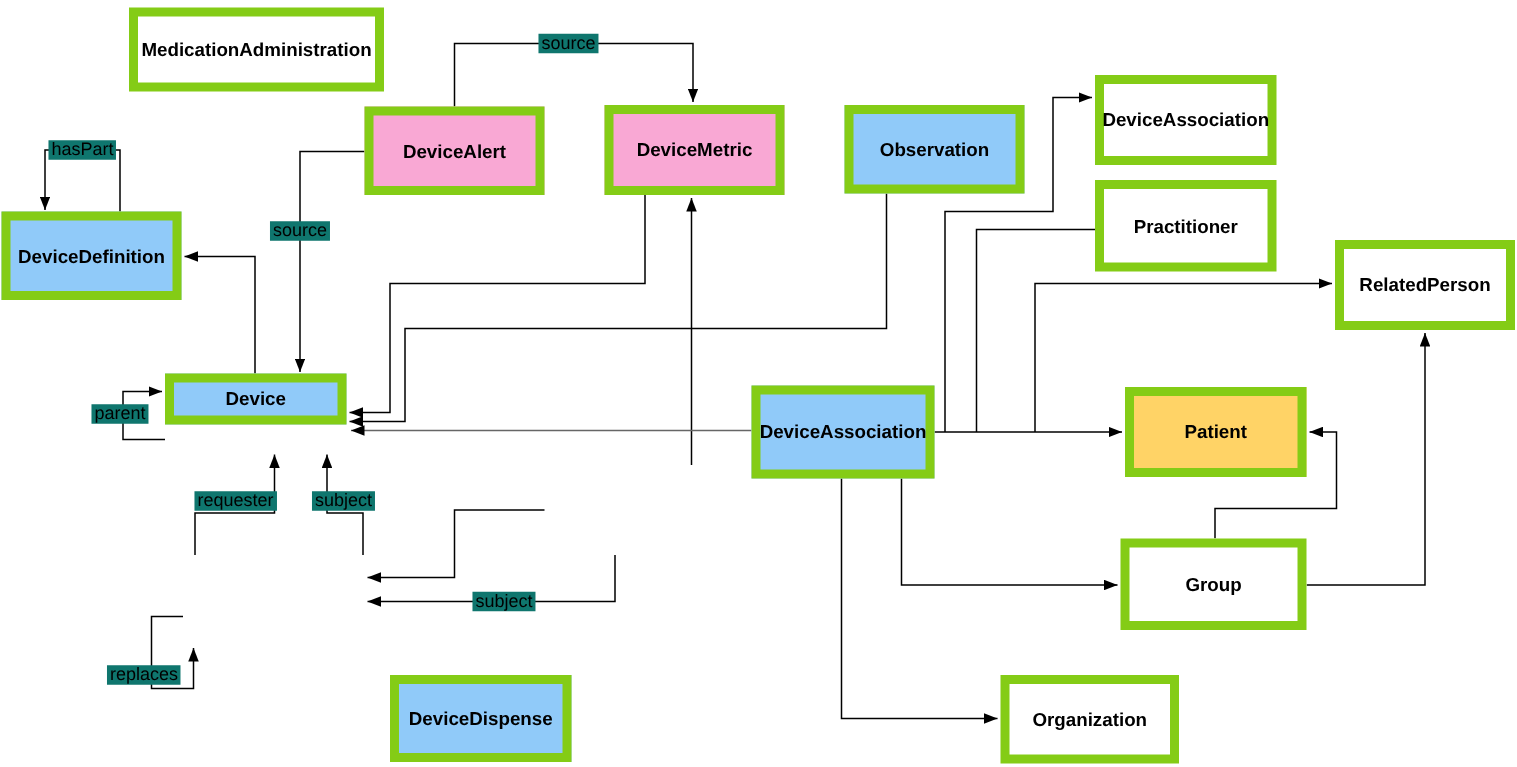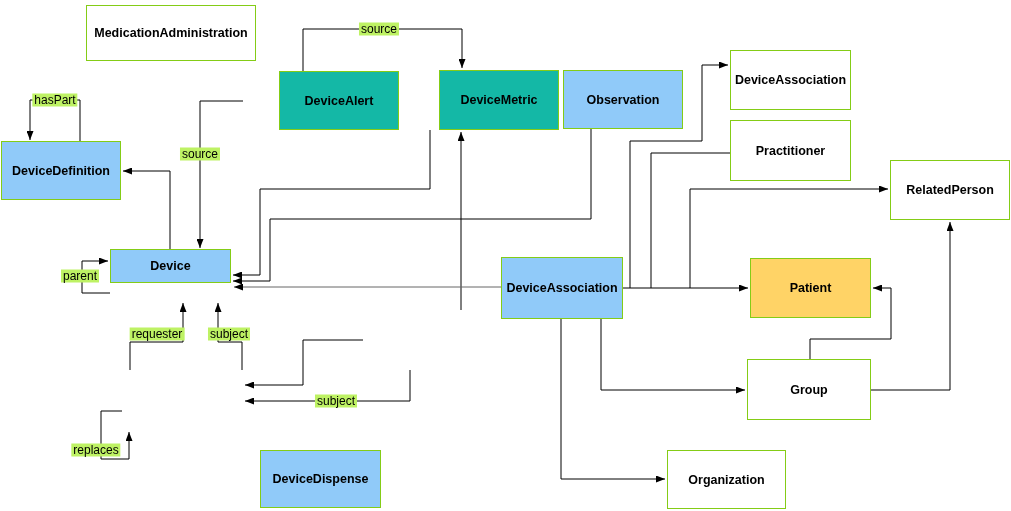--- a/index.html
+++ b/index.html
@@ -6,34 +6,34 @@
   #canvas{
     position:relative;
     width:1011px;height:511px;
     background:#ffffff;
     font-family:"Liberation Sans",sans-serif;
     overflow:hidden;
   }
   #edge-layer{position:absolute;left:0;top:0;width:1011px;height:511px;}
   .node{
     position:absolute;
-    border:1px solid #84cc16;
+    border:6px solid #84cc16;
     display:flex;align-items:center;justify-content:center;
     font-weight:bold;font-size:12.5px;color:#000;
     text-align:left;box-sizing:border-box;
     background:#fff;
   }
   .node.blue{background:#90caf9;}
-  .node.green{background:#14b8a6;margin-left:36px;}
+  .node.green{background:#f9a8d4;}
   .node.yellow{background:#ffd366;}
   .node.white{background:#ffffff;}
   .edge-label{
     position:absolute;
     transform:translate(-50%,-50%);
-    background:#bef264;
+    background:#0f766e;
     padding:0 2px;
     font-size:12px;line-height:13px;color:#000;
     white-space:nowrap;
   }
 </style>
 </head>
 <body>
 
 <div id="canvas">
 

